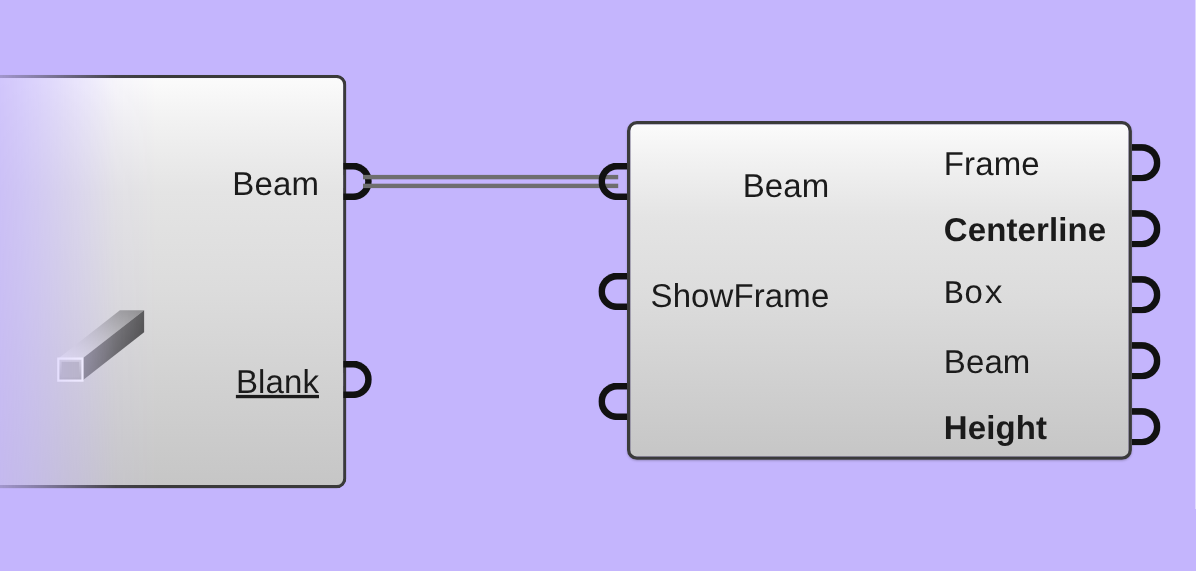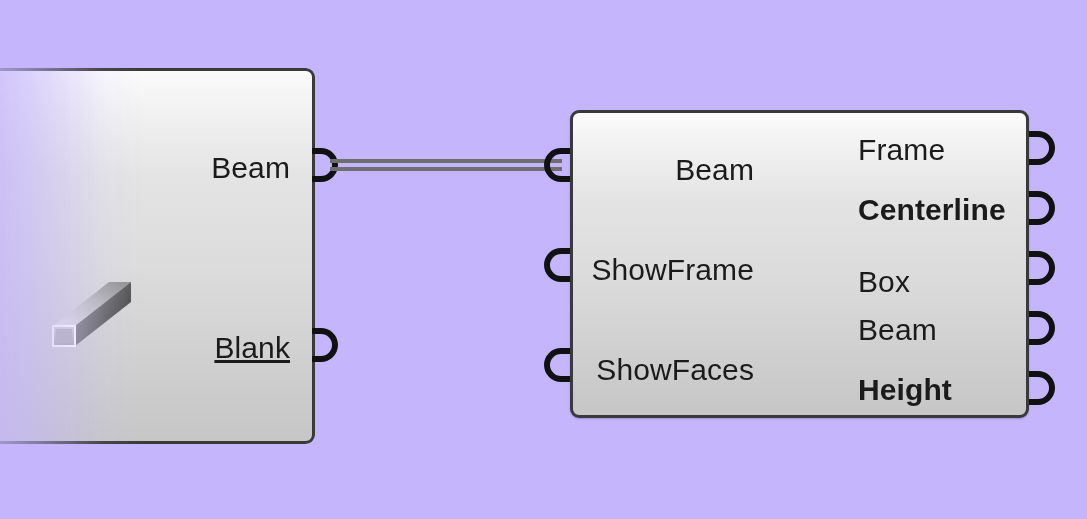--- a/index.html
+++ b/index.html
@@ -179,25 +179,24 @@
 
   <div class="wire" style="left:330px; top:159px; width:232px;">
     <div class="w-line top"></div>
     <div class="w-line bot"></div>
   </div>
 
   <div id="node-right" class="gh-node">
 
     <div class="port-label label-in-left" style="right:272px; top:42px;">Beam</div>
     <div class="port-label label-in-left" style="right:272px; top:142px;text-align:right;">ShowFrame</div>
-    <div class="port-label label-in-left" style="right:272px; top:242px;">ShowFaces</div>
 
     <div class="port-label label-out-right" style="left:285px; top:22px;">Frame</div>
     <div class="port-label label-out-right" style="left:285px; top:82px;font-weight:bold;">Centerline</div>
-    <div class="port-label label-out-right" style="left:285px; top:154px;">Box</div>
+    <div class="port-label label-out-right" style="left:285px; top:140px;font-family:Liberation Mono, monospace;">Box</div>
     <div class="port-label label-out-right" style="left:285px; top:202px;">Beam</div>
     <div class="port-label label-out-right" style="left:285px; top:262px;font-weight:bold;">Height</div>
   </div>
 
   <div class="port in" style="left:544px; top:148px;">
     <div class="ring"></div>
   </div>
   <div class="port in" style="left:544px; top:248px;">
     <div class="ring"></div>
   </div>

